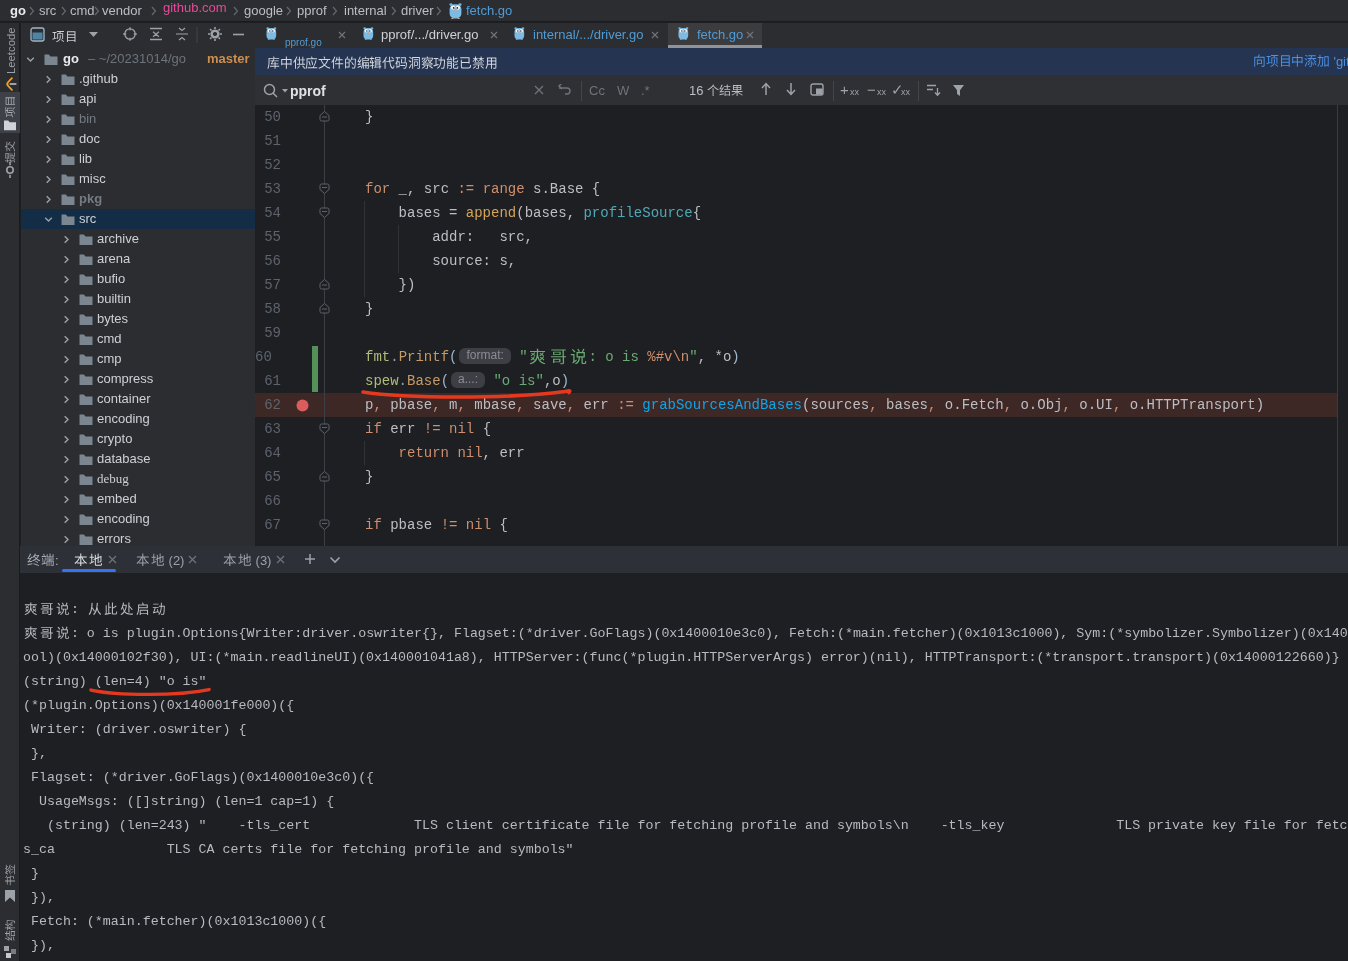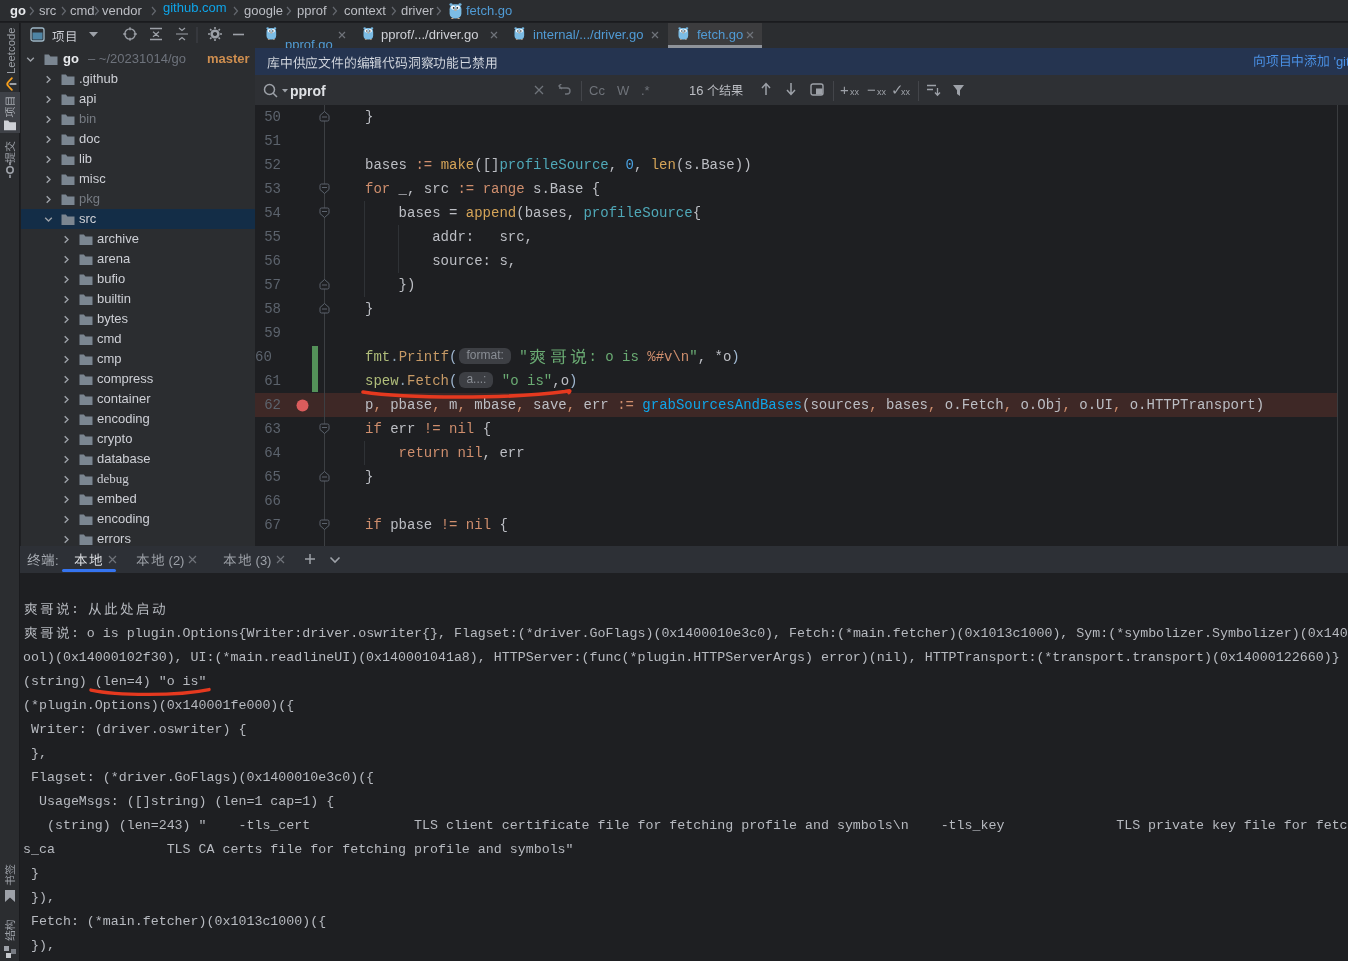--- a/index.html
+++ b/index.html
@@ -142,24 +142,24 @@
       <g id="u7ed3">
         <path d="M35 827 48 904C147 882 280 854 406 825L400 756C266 783 128 812 35 827ZM56 453C71 446 96 441 223 426C178 489 136 539 117 558C84 594 61 618 38 623C47 643 59 680 63 696C87 683 123 675 402 624C400 608 397 578 398 558L175 594C256 507 335 401 403 293L334 251C315 287 293 323 270 358L137 369C196 286 254 180 299 78L222 46C182 163 110 287 87 319C66 351 48 374 30 378C39 399 52 437 56 453ZM639 39V174H408V246H639V402H433V474H926V402H716V246H943V174H716V39ZM459 576V959H532V916H826V955H901V576ZM532 848V644H826V848Z"></path>
       </g>
     </defs>
   </svg>
 <div class="abs" style="left:0;top:0;width:1348px;height:22px;background:#2b2d30;border-bottom:1px solid #1a1b1e"></div>
 <span class="abs" style="left:10px;top:3px;font-size:13px;color:#bcbec4;color:#e8eaed;font-weight:bold">go</span>
 <span class="abs" style="left:39px;top:3px;font-size:13px;color:#bcbec4;">src</span>
 <span class="abs" style="left:70px;top:3px;font-size:13px;color:#bcbec4;">cmd</span>
 <span class="abs" style="left:102px;top:3px;font-size:13px;color:#bcbec4;">vendor</span>
-<span class="abs" style="left:163px;top:0;font-size:13px;color:#0ea5e9;">github.com</span>
+<span class="abs" style="left:163px;top:0;font-size:13px;color:#ec4899;">github.com</span>
 <span class="abs" style="left:244px;top:3px;font-size:13px;color:#bcbec4;">google</span>
 <span class="abs" style="left:297px;top:3px;font-size:13px;color:#bcbec4;">pprof</span>
-<span class="abs" style="left:344px;top:3px;font-size:13px;color:#bcbec4;">context</span>
+<span class="abs" style="left:344px;top:3px;font-size:13px;color:#bcbec4;">internal</span>
 <span class="abs" style="left:401px;top:3px;font-size:13px;color:#bcbec4;">driver</span>
 <svg class="abs" style="left:28px;top:6px;width:7px;height:10px" viewBox="0 0 7 10">
     <path d="M2 1 L5.5 5 L2 9" stroke="#64686f" stroke-width="1.2" fill="none"></path>
   </svg>
 <svg class="abs" style="left:60px;top:6px;width:7px;height:10px" viewBox="0 0 7 10">
     <path d="M2 1 L5.5 5 L2 9" stroke="#64686f" stroke-width="1.2" fill="none"></path>
   </svg>
 <svg class="abs" style="left:93px;top:6px;width:7px;height:10px" viewBox="0 0 7 10">
     <path d="M2 1 L5.5 5 L2 9" stroke="#64686f" stroke-width="1.2" fill="none"></path>
   </svg>
@@ -299,21 +299,21 @@
     <div class="row" style="top:126px;"><svg class="abs" style="left:23px;top:6px;width:9px;height:9px" viewBox="0 0 9 9">
         <path d="M2.7 1.2 L6 4.5 L2.7 7.8" stroke="#9da1a8" stroke-width="1.4" fill="none"></path>
       </svg><svg class="abs" style="left:40px;top:3.5px;width:14px;height:13px" viewBox="0 0 14 13">
         <path d="M0.5 1.5 h4.4 l1.5 2 H13.5 v8.5 H0.5 z" fill="#7b8691"></path>
       </svg><span class="abs" style="left:58px">lib</span></div>
     <div class="row" style="top:146px;"><svg class="abs" style="left:23px;top:6px;width:9px;height:9px" viewBox="0 0 9 9">
         <path d="M2.7 1.2 L6 4.5 L2.7 7.8" stroke="#9da1a8" stroke-width="1.4" fill="none"></path>
       </svg><svg class="abs" style="left:40px;top:3.5px;width:14px;height:13px" viewBox="0 0 14 13">
         <path d="M0.5 1.5 h4.4 l1.5 2 H13.5 v8.5 H0.5 z" fill="#7b8691"></path>
       </svg><span class="abs" style="left:58px">misc</span></div>
-    <div class="row" style="top:166px;"><svg class="abs" style="left:23px;top:6px;width:9px;height:9px" viewBox="0 0 9 9">
+    <div class="row" style="top:166px;font-weight:bold;"><svg class="abs" style="left:23px;top:6px;width:9px;height:9px" viewBox="0 0 9 9">
         <path d="M2.7 1.2 L6 4.5 L2.7 7.8" stroke="#9da1a8" stroke-width="1.4" fill="none"></path>
       </svg><svg class="abs" style="left:40px;top:3.5px;width:14px;height:13px" viewBox="0 0 14 13">
         <path d="M0.5 1.5 h4.4 l1.5 2 H13.5 v8.5 H0.5 z" fill="#7b8691"></path>
       </svg><span class="abs dim" style="left:58px">pkg</span></div>
     <div class="row" style="top:186px;background:#132d47;"><svg class="abs" style="left:23px;top:6px;width:9px;height:9px" viewBox="0 0 9 9">
         <path d="M1.2 2.7 L4.5 6 L7.8 2.7" stroke="#9da1a8" stroke-width="1.4" fill="none"></path>
       </svg><svg class="abs" style="left:40px;top:3.5px;width:14px;height:13px" viewBox="0 0 14 13">
         <path d="M0.5 1.5 h4.4 l1.5 2 H13.5 v8.5 H0.5 z" fill="#7b8691"></path>
       </svg><span class="abs" style="left:58px">src</span></div>
     <div class="row" style="top:206px;"><svg class="abs" style="left:41px;top:6px;width:9px;height:9px" viewBox="0 0 9 9">
@@ -406,21 +406,21 @@
       <ellipse cx="11" cy="1.6" rx="1.6" ry="1.4" fill="#74b4dd"></ellipse>
       <rect x="0.6" y="1.2" width="11.8" height="14.2" rx="5" fill="#7cbce4"></rect>
       <circle cx="4.1" cy="4.6" r="2.1" fill="#f5f8fa"></circle>
       <circle cx="8.9" cy="4.6" r="2.1" fill="#f5f8fa"></circle>
       <circle cx="4.7" cy="4.9" r="0.9" fill="#20242a"></circle>
       <circle cx="8.3" cy="4.9" r="0.9" fill="#20242a"></circle>
       <ellipse cx="6.5" cy="6.9" rx="1.3" ry="0.9" fill="#c7a98c"></ellipse>
       <rect x="2.2" y="15" width="2.4" height="1" rx="0.5" fill="#c7a98c"></rect>
       <rect x="8.4" y="15" width="2.4" height="1" rx="0.5" fill="#c7a98c"></rect>
     </svg>
-    <span class="abs" style="left:30px;top:14px;font-size:13px;color:#509bd5">pprof.go</span>
+    <span class="abs" style="left:30px;top:14px;font-size:10px;color:#509bd5">pprof.go</span>
     <svg class="abs" style="left:83px;top:8px;width:8px;height:8px" viewBox="0 0 8 8">
       <path d="M1 1 L7 7 M7 1 L1 7" stroke="#6f737a" stroke-width="1.2"></path>
     </svg>
     <svg class="abs" style="left:108px;top:4px;width:10.66px;height:13.12px" viewBox="0 0 13 16">
       <ellipse cx="2" cy="1.6" rx="1.6" ry="1.4" fill="#74b4dd"></ellipse>
       <ellipse cx="11" cy="1.6" rx="1.6" ry="1.4" fill="#74b4dd"></ellipse>
       <rect x="0.6" y="1.2" width="11.8" height="14.2" rx="5" fill="#7cbce4"></rect>
       <circle cx="4.1" cy="4.6" r="2.1" fill="#f5f8fa"></circle>
       <circle cx="8.9" cy="4.6" r="2.1" fill="#f5f8fa"></circle>
       <circle cx="4.7" cy="4.9" r="0.9" fill="#20242a"></circle>
@@ -621,35 +621,34 @@
       </svg>
       <svg class="abs" style="left:64px;top:366px;width:11px;height:11px" viewBox="0 0 11 11">
         <path d="M1 8.5 a1.5 1.5 0 0 0 1.5 1.5 h6 a1.5 1.5 0 0 0 1.5 -1.5 v-4 L5.5 0.5 L1 4.5 z" fill="#1e1f22" stroke="#5c636d" stroke-width="1"></path>
         <path d="M3 6 h5" stroke="#5c636d" stroke-width="1"></path>
       </svg>
       <svg class="abs" style="left:64px;top:414px;width:11px;height:11px" viewBox="0 0 11 11">
         <path d="M1 2.5 a1.5 1.5 0 0 1 1.5 -1.5 h6 a1.5 1.5 0 0 1 1.5 1.5 v4 L5.5 10.5 L1 6.5 z" fill="#1e1f22" stroke="#5c636d" stroke-width="1"></path>
         <path d="M3 4.5 h5" stroke="#5c636d" stroke-width="1"></path>
       </svg>
       <div class="cl" style="top:0px;left:110px">}</div>
-      <div class="cl" style="top:48px;left:110px">bases <span class="k">:= </span><span class="bi">make</span>([]<span class="ty">profileSource</span>, <span class="nm">0</span>, <span class="bi">len</span>(s.Base))</div>
       <div class="cl" style="top:72px;left:110px"><span class="k">for</span> _, src <span class="k">:= range</span> s.Base {</div>
       <div class="cl" style="top:96px;left:143.6px">bases = <span class="bi">append</span>(bases, <span class="ty">profileSource</span>{</div>
       <div class="cl" style="top:120px;left:177.2px">addr:   src,</div>
       <div class="cl" style="top:144px;left:177.2px">source: s,</div>
       <div class="cl" style="top:168px;left:143.6px">})</div>
       <div class="cl" style="top:192px;left:110px">}</div>
       <div class="cl" style="top:240px;left:110px"><span class="pk">fmt</span><span class="dt">.</span><span class="fn">Printf</span><span class="pb">(</span><span class="hint" style="margin-left:2px">format:</span> <span class="st">"<svg class="cj" style="width:17px;height:17px;vertical-align:-4px;margin:0 1.65px;fill:#6aab73" viewBox="0 0 1000 1000" preserveAspectRatio="none">
             <use href="#u723d"></use>
           </svg><svg class="cj" style="width:17px;height:17px;vertical-align:-4px;margin:0 1.65px;fill:#6aab73" viewBox="0 0 1000 1000" preserveAspectRatio="none">
             <use href="#u54e5"></use>
           </svg><svg class="cj" style="width:17px;height:17px;vertical-align:-4px;margin:0 1.65px;fill:#6aab73" viewBox="0 0 1000 1000" preserveAspectRatio="none">
             <use href="#u8bf4"></use>
           </svg>: o is </span><span class="k">%#v\n</span><span class="st">"</span>, *o<span class="pb">)</span></div>
-      <div class="cl" style="top:264px;left:110px"><span class="pk">spew</span><span class="dt">.</span><span class="fn">Fetch</span><span class="pb">(</span><span class="hint" style="margin-left:2px">a...:</span> <span class="st">"o is"</span>,o<span class="pb">)</span></div>
+      <div class="cl" style="top:264px;left:110px"><span class="pk">spew</span><span class="dt">.</span><span class="fn">Base</span><span class="pb">(</span><span class="hint" style="margin-left:2px">a...:</span> <span class="st">"o is"</span>,o<span class="pb">)</span></div>
       <div class="cl" style="top:288px;left:110px">p<span class="k">,</span> pbase<span class="k">,</span> m<span class="k">,</span> mbase<span class="k">,</span> save<span class="k">,</span> err <span class="k">:= </span><span class="gr">grabSourcesAndBases</span>(sources<span class="k">,</span> bases<span class="k">,</span> o.Fetch<span class="k">,</span> o.Obj<span class="k">,</span> o.UI<span class="k">,</span> o.HTTPTransport)</div>
       <div class="cl" style="top:312px;left:110px"><span class="k">if</span> err <span class="k">!= nil</span> {</div>
       <div class="cl" style="top:336px;left:143.6px"><span class="k">return nil</span>, err</div>
       <div class="cl" style="top:360px;left:110px">}</div>
       <div class="cl" style="top:408px;left:110px"><span class="k">if</span> pbase <span class="k">!= nil</span> {</div>
       <svg class="abs" style="left:105px;top:280px;width:222px;height:16px" viewBox="0 0 222 16">
         <path d="M3 7 C 45 13.5, 150 14, 205 6.5 C 209 5.5, 211 5, 209 7.5" stroke="#e5391f" stroke-width="3.6" fill="none" stroke-linecap="round"></path>
       </svg>
     </div>
   </div>

